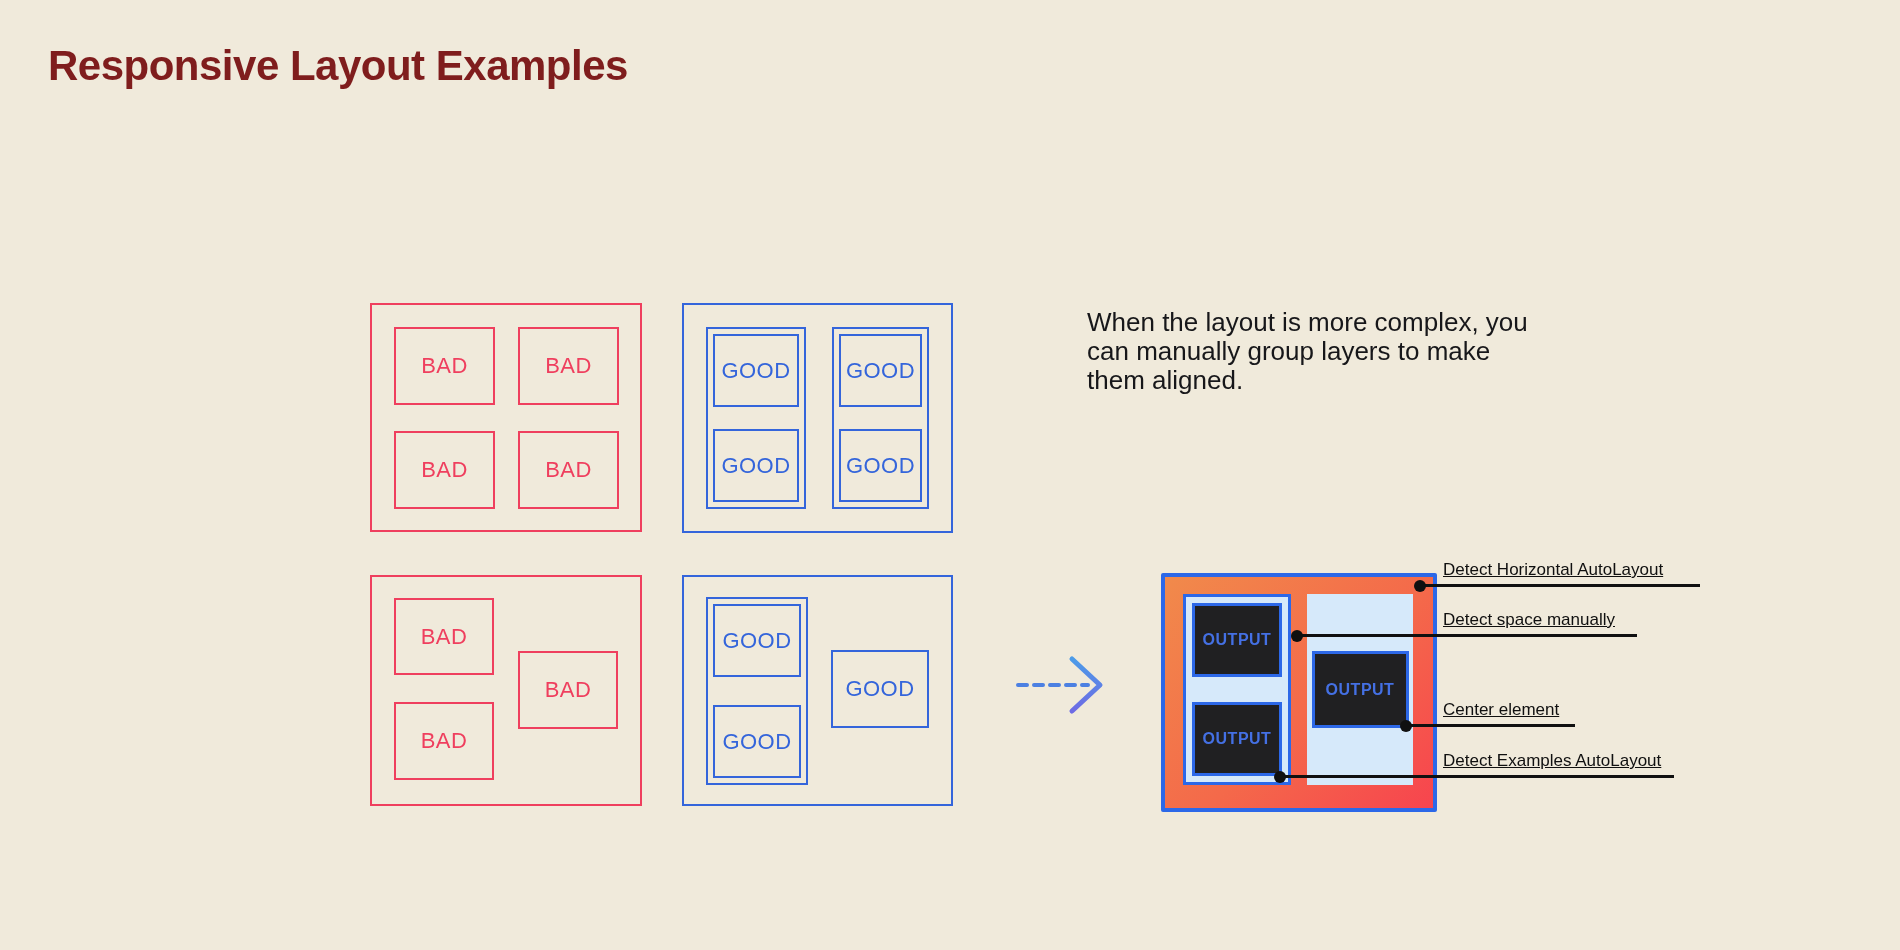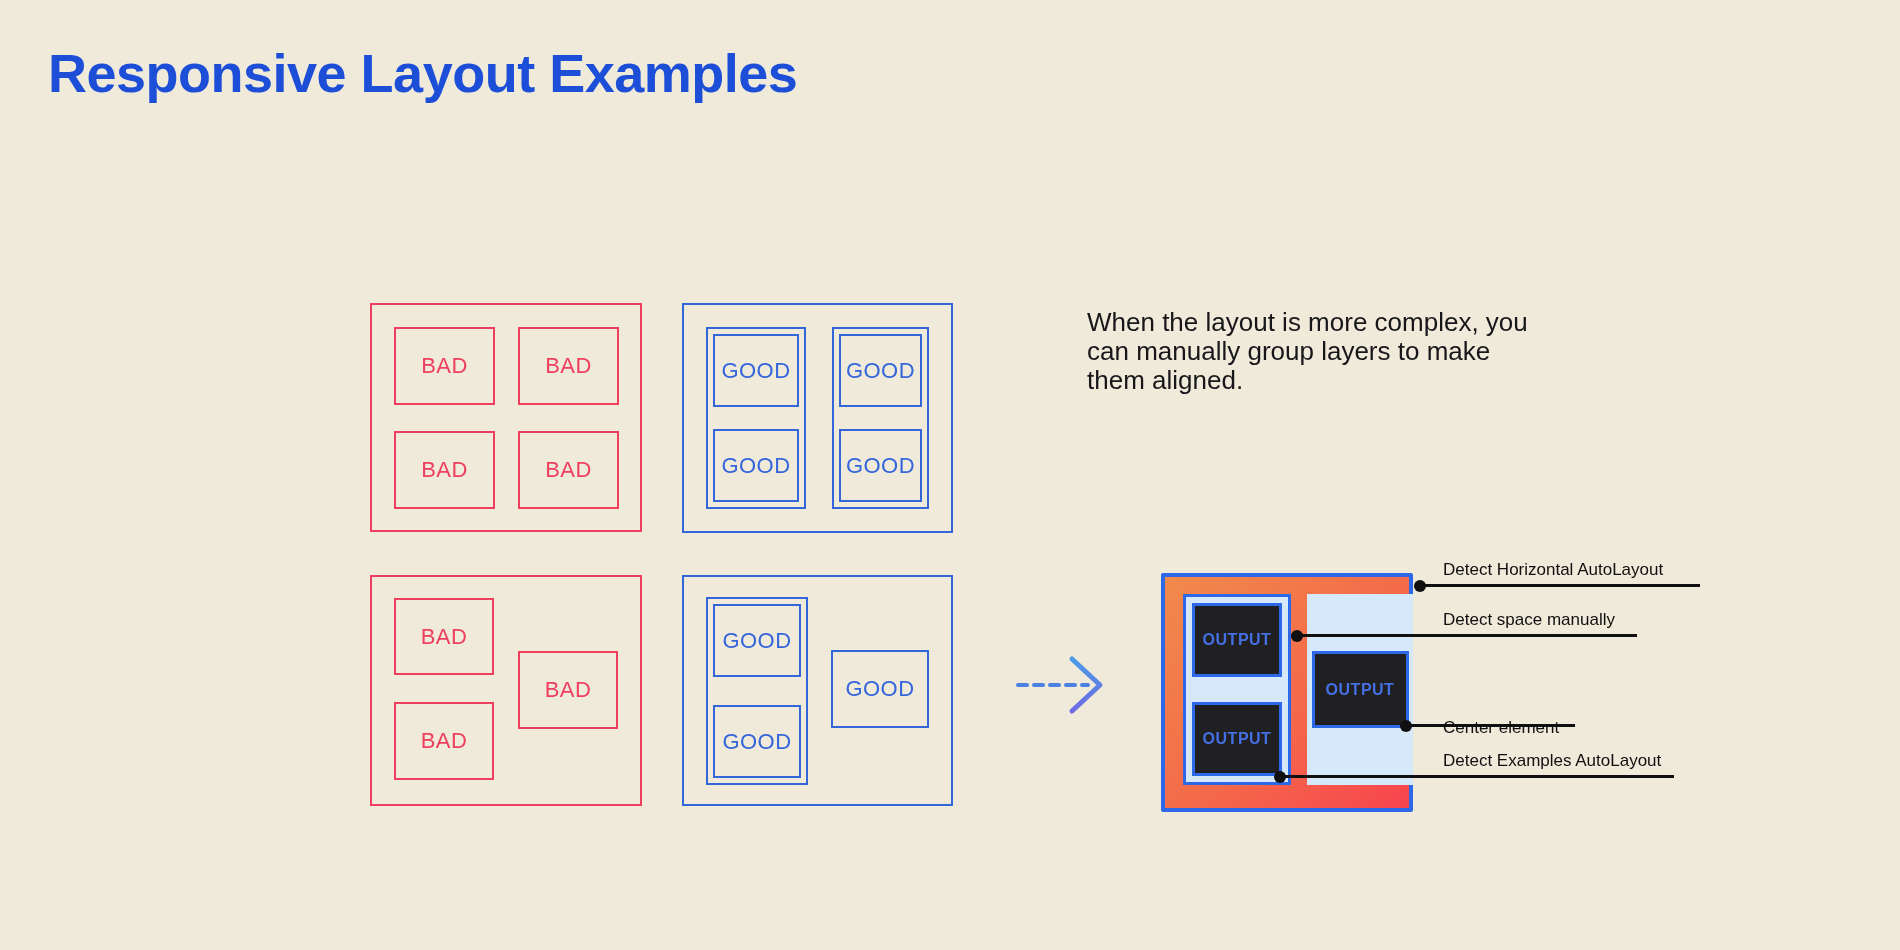--- a/index.html
+++ b/index.html
@@ -6,24 +6,24 @@
   html, body { width: 1900px; height: 950px; }
   body {
     position: relative;
     background: #F0EADB;
     font-family: "Liberation Sans", sans-serif;
     overflow: hidden;
   }
   .page-title {
     position: absolute;
     left: 48px; top: 42px;
-    font-size: 54px;
+    font-size: 42px;
     font-weight: 800;
     letter-spacing: -0.5px;
-    color: #1d4ed8;
+    color: #7f1d1d;
   }
   
   .group {
     position: absolute;
     border: 2px solid;
   }
   .group.bad  { border-color: #EF3F5E; }
   .group.good { border-color: #3465DB; }
   .box {
     border: 2px solid;
@@ -63,21 +63,21 @@
     color: #17171a;
   }
   .copy p + p { margin-top: 30px; text-align: center; }
   .copy b { font-weight: 700; }
   
   .arrow-svg { position: absolute; left: 1000px; top: 643px; }
   
   .frame {
     position: absolute;
     left: 1161px; top: 573px;
-    width: 252px; height: 239px;
+    width: 276px; height: 239px;
     border: 4px solid #2C68E8;
     background: linear-gradient(135deg, #F18A4B 0%, #F4694A 55%, #F7444E 100%);
     border-radius: 2px;
   }
   .panel {
     position: absolute;
     background: #D6E9FA;
   }
   .panel.bordered {
     border: 3px solid #2C68E8;
@@ -113,20 +113,21 @@
     position: absolute;
     width: 12px; height: 12px;
     border-radius: 50%;
     background: #101010;
   }
   .ann-label {
     position: absolute;
     font-size: 17px;
     color: #101010;
     white-space: nowrap;
+    text-decoration: underline;
   }
 </style>
 </head>
 <body>
 
 <h1 class="page-title">Responsive Layout Examples</h1>
 
 <div class="group bad grid-2x2" style="left:370px; top:303px; width:272px; height:229px;">
   <div class="box bad">
       <span>BAD</span>
@@ -226,20 +227,20 @@
 
 <div>
   <div class="ann-line" style="left:1297px; top:634px; width:340px;"></div>
   <div class="ann-dot" style="left:1291px; top:630px;"></div>
   <div class="ann-label" style="left:1443px; top:610px;">Detect space manually</div>
 </div>
 
 <div>
   <div class="ann-line" style="left:1406px; top:724px; width:169px;"></div>
   <div class="ann-dot" style="left:1400px; top:720px;"></div>
-  <div class="ann-label" style="left:1443px; top:700px;margin-top:18px;">Center element</div>
+  <div class="ann-label" style="left:1443px; top:700px;">Center element</div>
 </div>
 
 <div>
   <div class="ann-line" style="left:1280px; top:775px; width:394px;"></div>
   <div class="ann-dot" style="left:1274px; top:771px;"></div>
   <div class="ann-label" style="left:1443px; top:751px;">Detect Examples AutoLayout</div>
 </div>
 
 </body></html>

